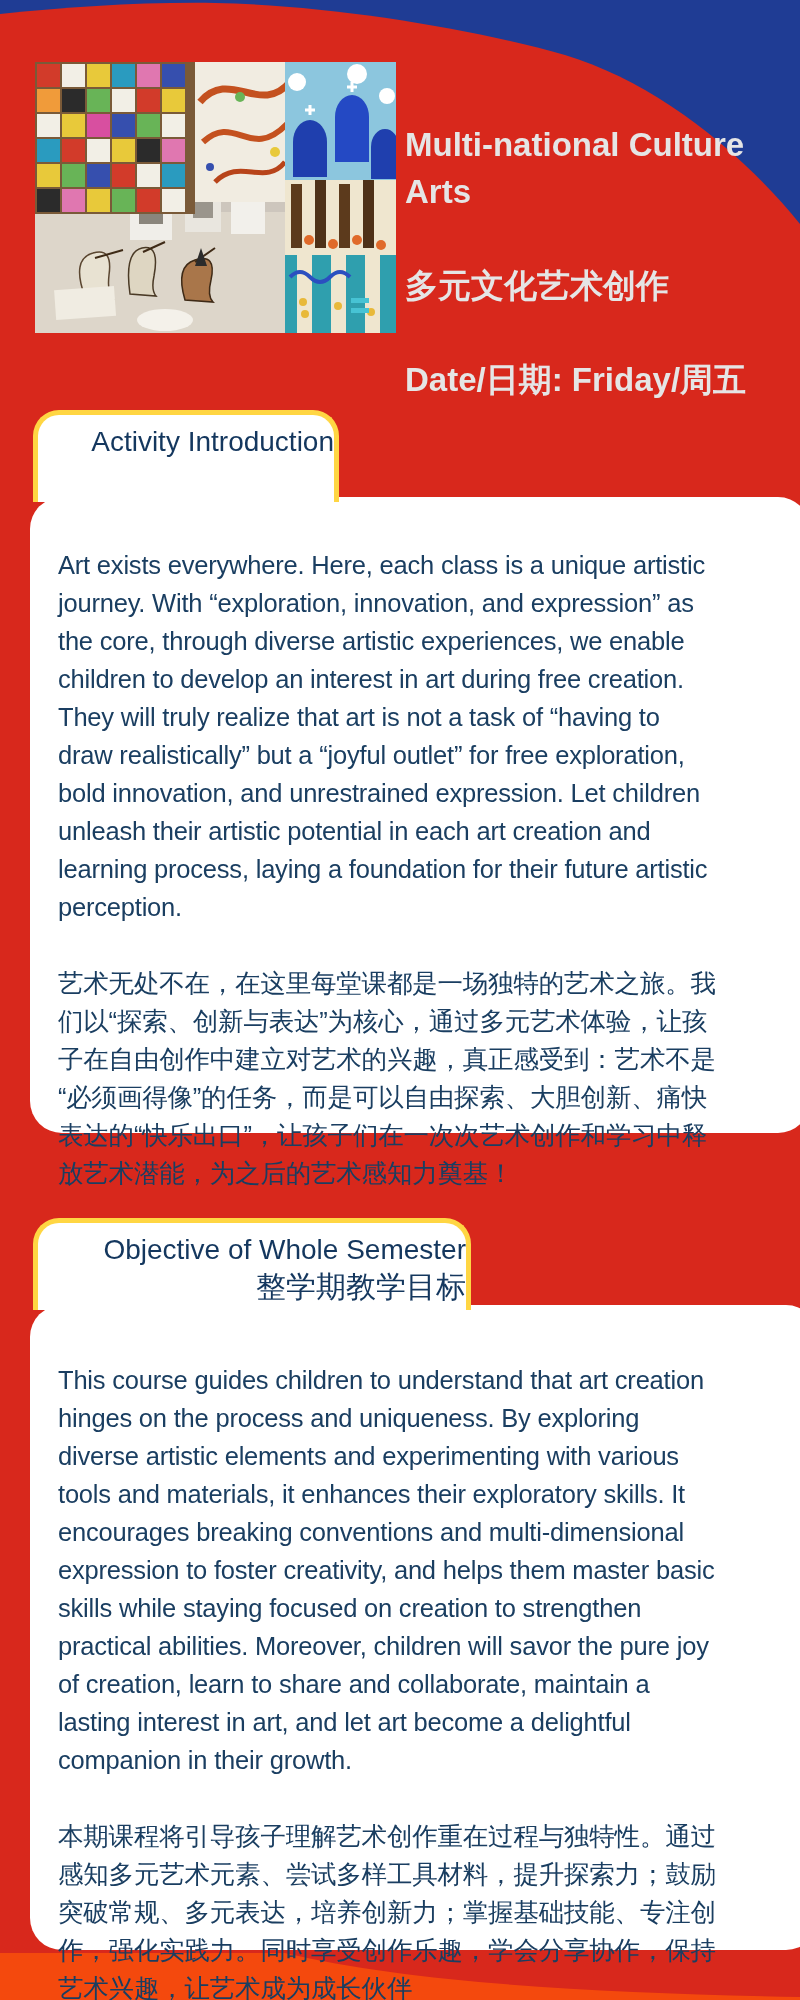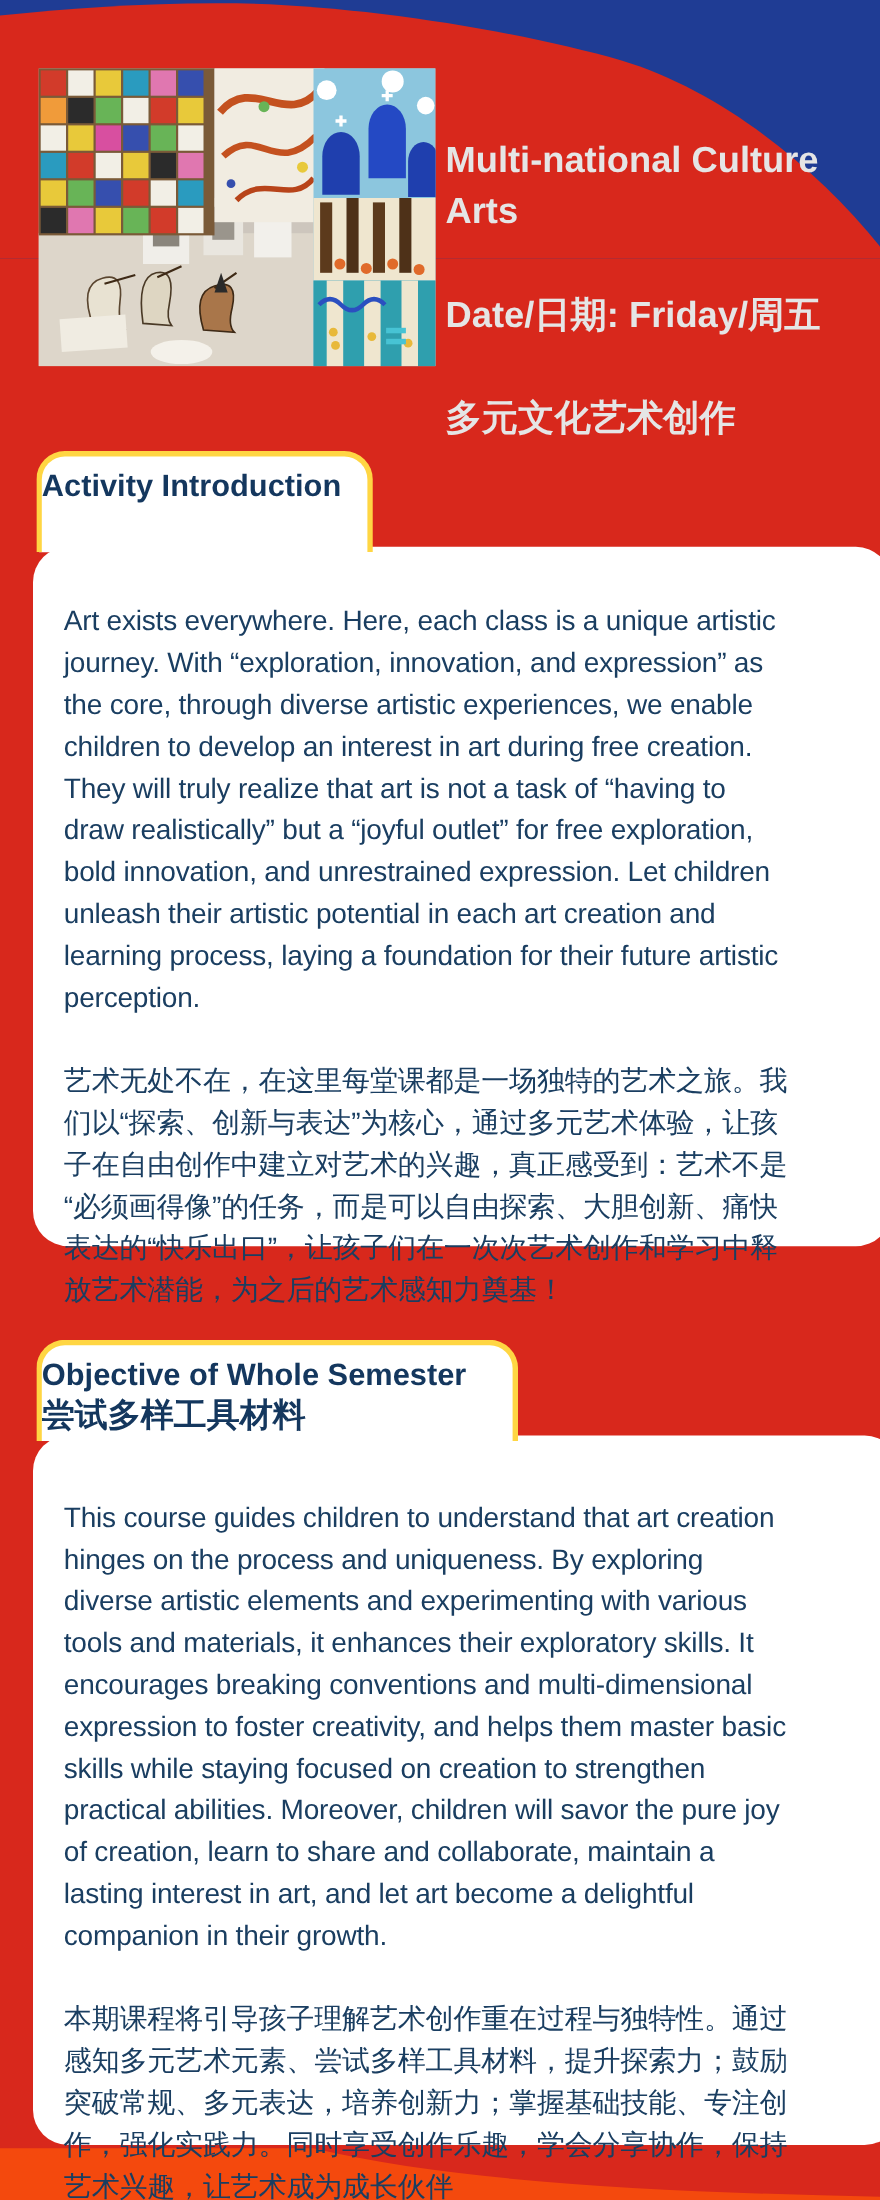--- a/index.html
+++ b/index.html
@@ -31,21 +31,21 @@
     color:#1A3E61;font-size:25.5px;line-height:38px;
     white-space:pre-line;letter-spacing:-0.2px;
   }
   #card1 .card-body{top:11px;}
   #card2 .card-body{top:18px;}
   
   .badge{
     background:#FFFFFF;z-index:3;
     border:5px solid #FFD643;border-bottom:none;
     border-radius:26px 26px 0 0;
-    text-align:left;color:#14375E;font-weight:bold;
+    text-align:right;color:#14375E;font-weight:normal;
     padding-top:9px;box-sizing:border-box;
   }
   #badge1{left:33px;top:410px;width:306px;height:92px;}
   #badge2{left:33px;top:1218px;width:438px;height:92px;}
   .badge-en{display:block;font-size:28px;line-height:36px;}
   .badge-zh{display:block;font-size:30px;line-height:38px;}
 </style>
 </head>
 <body>
 
@@ -151,22 +151,22 @@
   <path d="M95,232 q-6,-42 12,-46 q18,-4 12,28 q-3,14 2,20 z" fill="#DED6C2" stroke="#4A3A26" stroke-width="1.5"></path>
   <path d="M150,238 q-10,-34 10,-40 q22,-7 16,20 q-4,16 2,22 z" fill="#A9764A" stroke="#3E2A16" stroke-width="1.5"></path>
   <path d="M60,196 l28,-8 M108,190 l22,-10 M160,200 l20,-14" stroke="#3E2A16" stroke-width="2"></path>
   <path d="M166,186 l6,18 l-12,0 z" fill="#2B2B2B"></path>
   <rect x="20" y="226" width="60" height="30" fill="#F0ECE2" transform="rotate(-4 50 240)"></rect>
 </svg>
 
 <div id="header-text" class="abs">
   <div>Multi-national Culture
 Arts</div>
+  <div>多元文化艺术创作</div>
   <div>Date/日期: Friday/周五</div>
-  <div>多元文化艺术创作</div>
 </div>
 
 <div id="badge1" class="abs badge">
   <span class="badge-en">Activity Introduction</span>
 </div>
 <div id="card1" class="abs card">
   <div class="card-body">
     <span>Art exists everywhere. Here, each class is a unique artistic
 journey. With “exploration, innovation, and expression” as
 the core, through diverse artistic experiences, we enable
@@ -181,21 +181,21 @@
 们以“探索、创新与表达”为核心，通过多元艺术体验，让孩
 子在自由创作中建立对艺术的兴趣，真正感受到：艺术不是
 “必须画得像”的任务，而是可以自由探索、大胆创新、痛快
 表达的“快乐出口”，让孩子们在一次次艺术创作和学习中释
 放艺术潜能，为之后的艺术感知力奠基！</span>
   </div>
 </div>
 
 <div id="badge2" class="abs badge">
   <span class="badge-en">Objective of Whole Semester</span>
-  <span class="badge-zh">尝试多样工具材料</span>
+  <span class="badge-zh">整学期教学目标</span>
 </div>
 <div id="card2" class="abs card">
   <div class="card-body">
     <span>This course guides children to understand that art creation
 hinges on the process and uniqueness. By exploring
 diverse artistic elements and experimenting with various
 tools and materials, it enhances their exploratory skills. It
 encourages breaking conventions and multi-dimensional
 expression to foster creativity, and helps them master basic
 skills while staying focused on creation to strengthen

